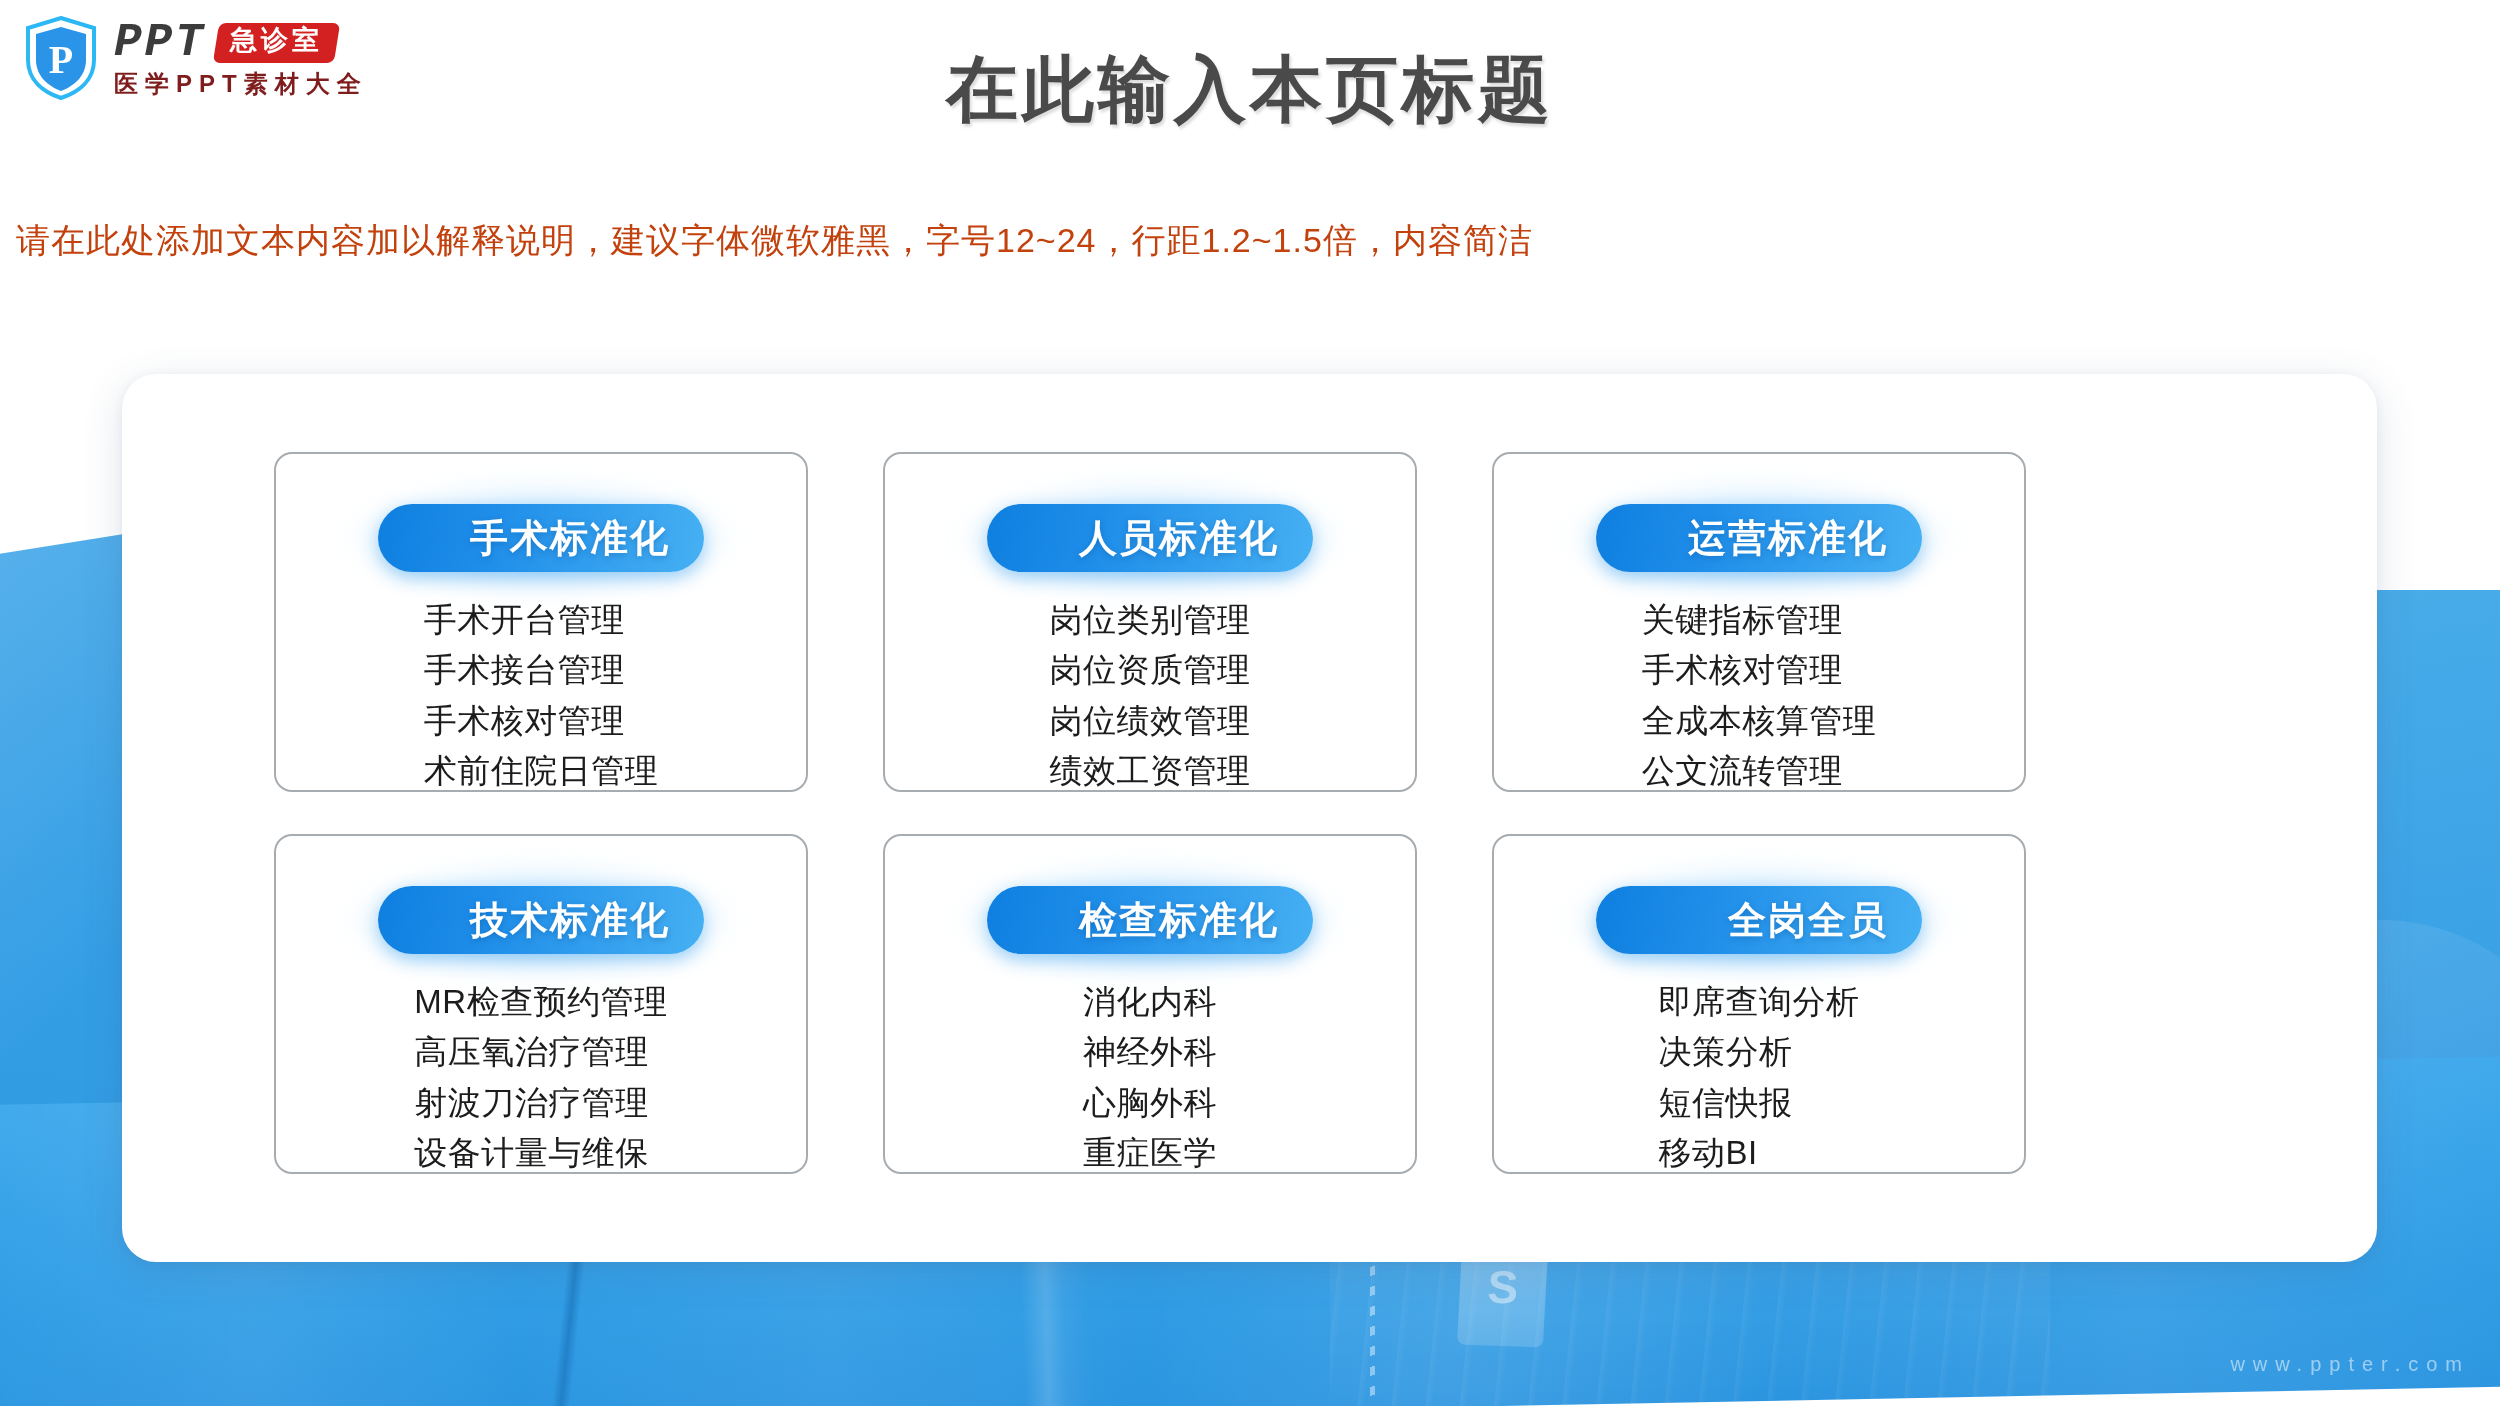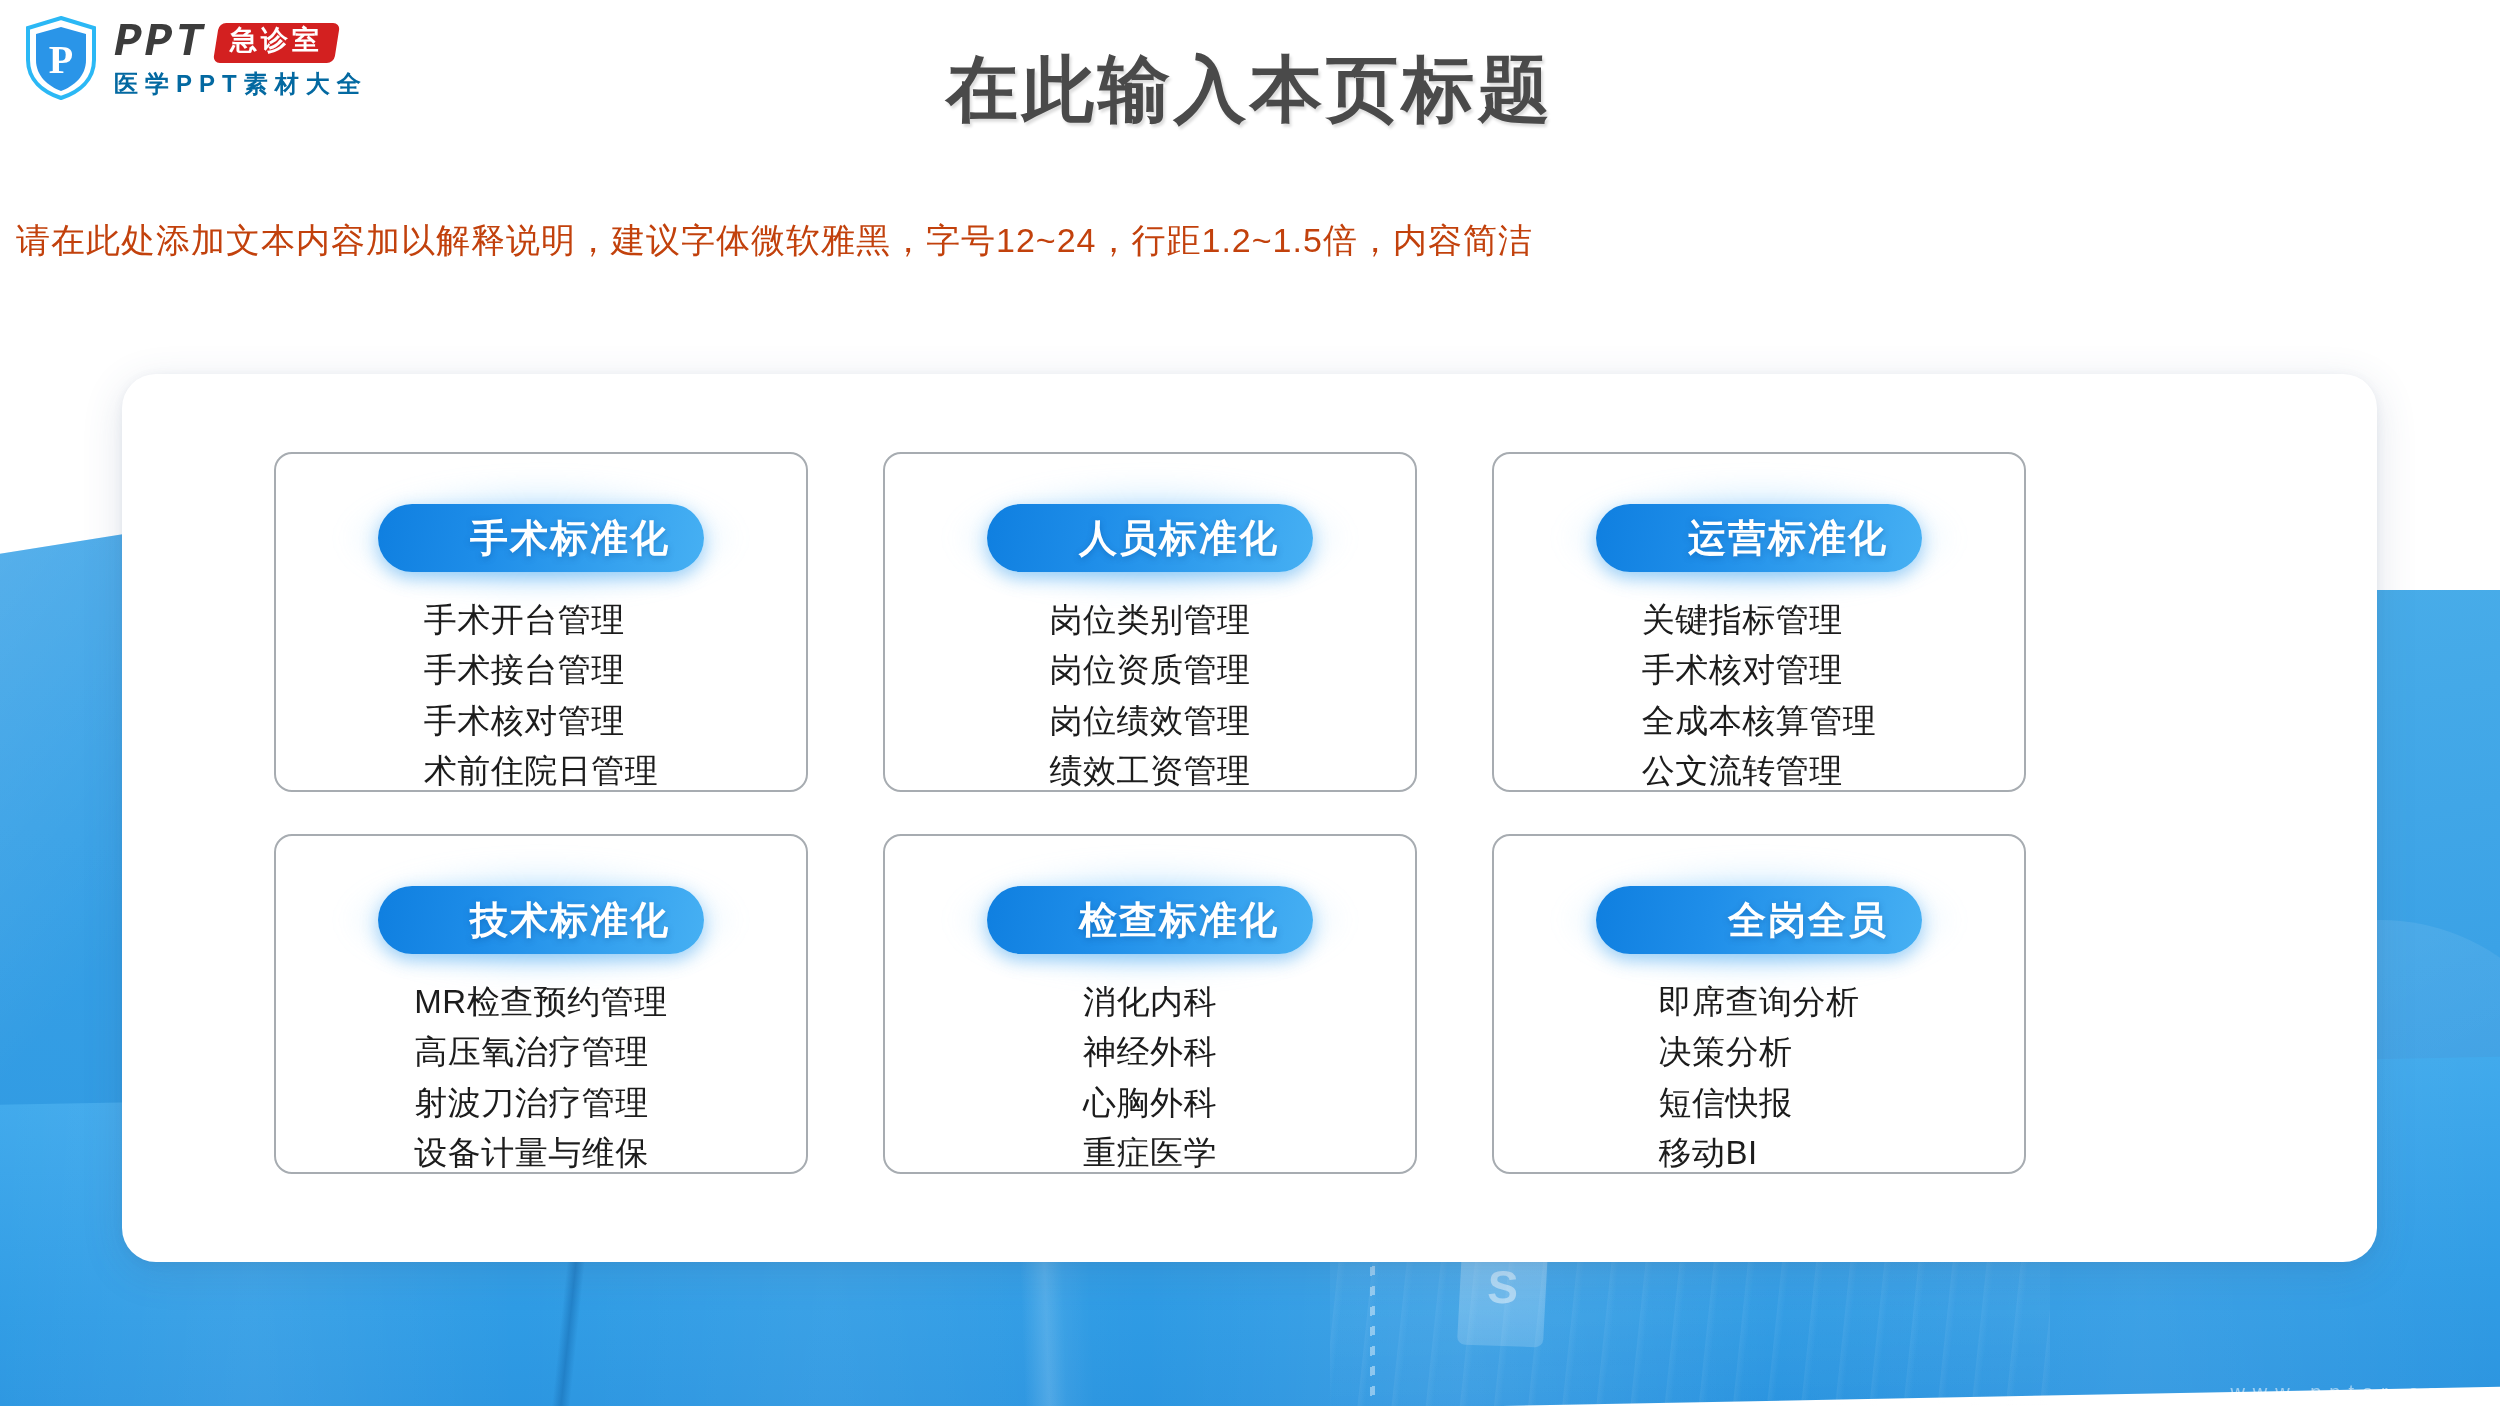--- a/index.html
+++ b/index.html
@@ -148,21 +148,21 @@
     top: 330px;
     width: 420px;
     height: 420px;
     border-radius: 50%;
     background: linear-gradient(150deg, rgba(255,255,255,0.10), rgba(255,255,255,0.0));
   }
 
   .watermark {
     position: absolute;
     right: 30px;
-    bottom: 2px;
+    bottom: 30px;
     color: rgba(255,255,255,0.52);
     font-size: 20px;
     letter-spacing: 8px;
     font-family: "Liberation Sans", sans-serif;
   }
 
   
   .logo {
     position: absolute;
     left: 24px;
@@ -190,21 +190,21 @@
     letter-spacing: 4px;
     padding: 6px 14px 7px 14px;
     border-radius: 7px;
     transform: skewX(-9deg);
     line-height: 1;
   }
   .logo-badge span { display: inline-block; transform: skewX(9deg); }
   .logo-sub {
     font-size: 24px;
     font-weight: bold;
-    color: #0369a1;
+    color: #7f1d1d;
     letter-spacing: 7px;
     line-height: 1;
   }
 
   .page-title {
     position: absolute;
     left: 0; right: 0;
     top: 42px;
     text-align: center;
     font-size: 72px;

